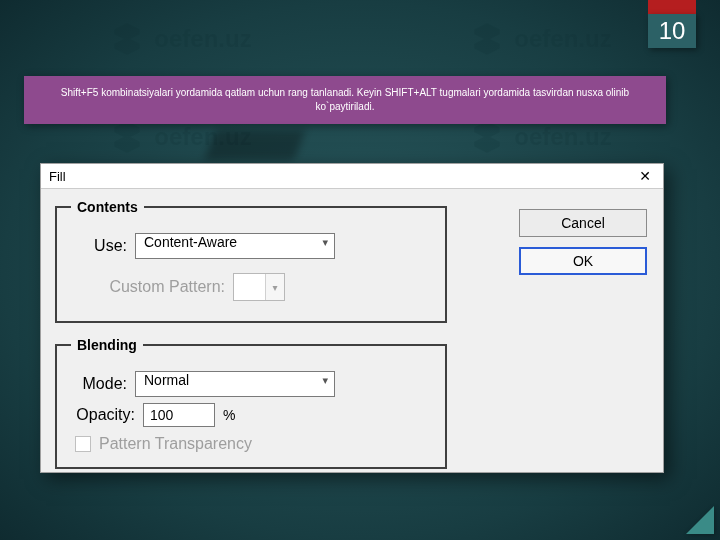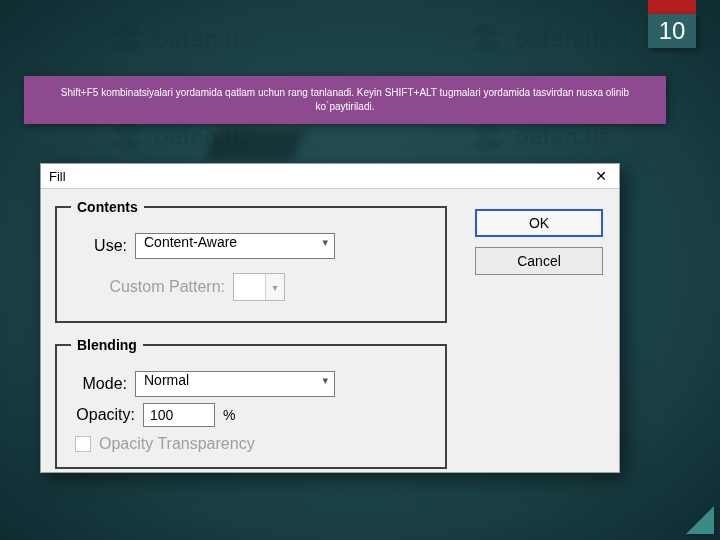--- a/index.html
+++ b/index.html
@@ -41,21 +41,21 @@
   .shadow-stub {
     position:absolute; top:130px; left:210px;
     width:90px; height:30px;
     background:rgba(0,0,0,0.3);
     transform: skew(-20deg,0);
     filter: blur(4px);
   }
 
   .dialog {
     position:absolute; top:163px; left:40px;
-    width:580px; height:310px;
+    width:624px; height:310px;
     background:#f0f0f0; border:1px solid #a0a0a0;
     box-shadow: 6px 6px 18px rgba(0,0,0,0.5);
   }
   .titlebar {
     background:#fff; color:#000; font-size:13px;
     padding:4px 8px; display:flex; justify-content:space-between;
     align-items:center; border-bottom:1px solid #ccc;
   }
   .close-x { cursor:default; font-size:14px; padding:0 4px; }
 
@@ -243,25 +243,25 @@
           <span class="chev">▾</span>
         </div>
       </div>
       <div class="row">
         <label style="min-width:64px;">Opacity:</label>
         <input class="num-input" value="100" style="">
         <span class="pct">%</span>
       </div>
       <div class="checkbox-row disabled">
         <div class="checkbox"></div>
-        <span class="cb-label">Opacity Transparency</span>
+        <span class="cb-label">Pattern Transparency</span>
       </div>
     </fieldset>
 
     <div class="btn-col">
+      <div class="btn">Cancel</div>
       <div class="btn primary">OK</div>
-      <div class="btn">Cancel</div>
     </div>
 
   </div>
 </div>
 
 <div class="corner br"></div>
 
 </body></html>

